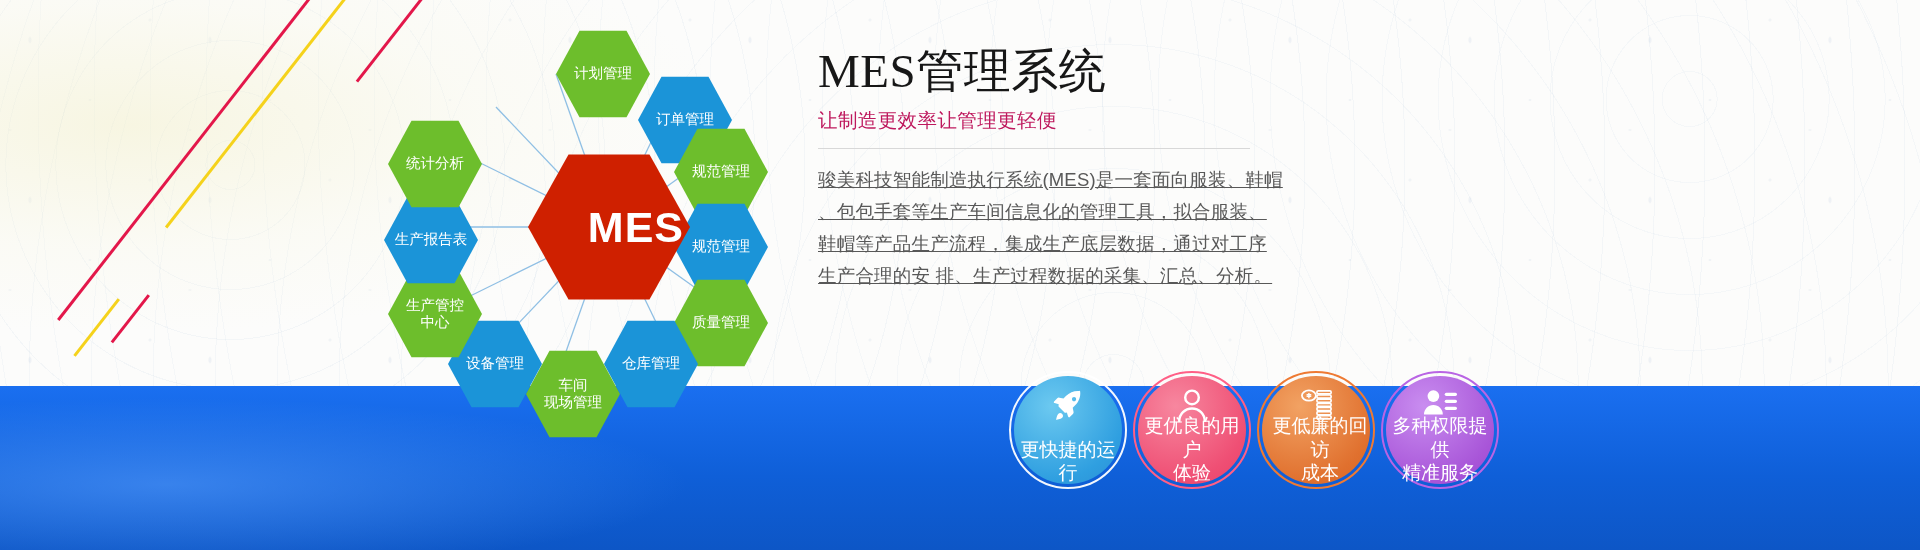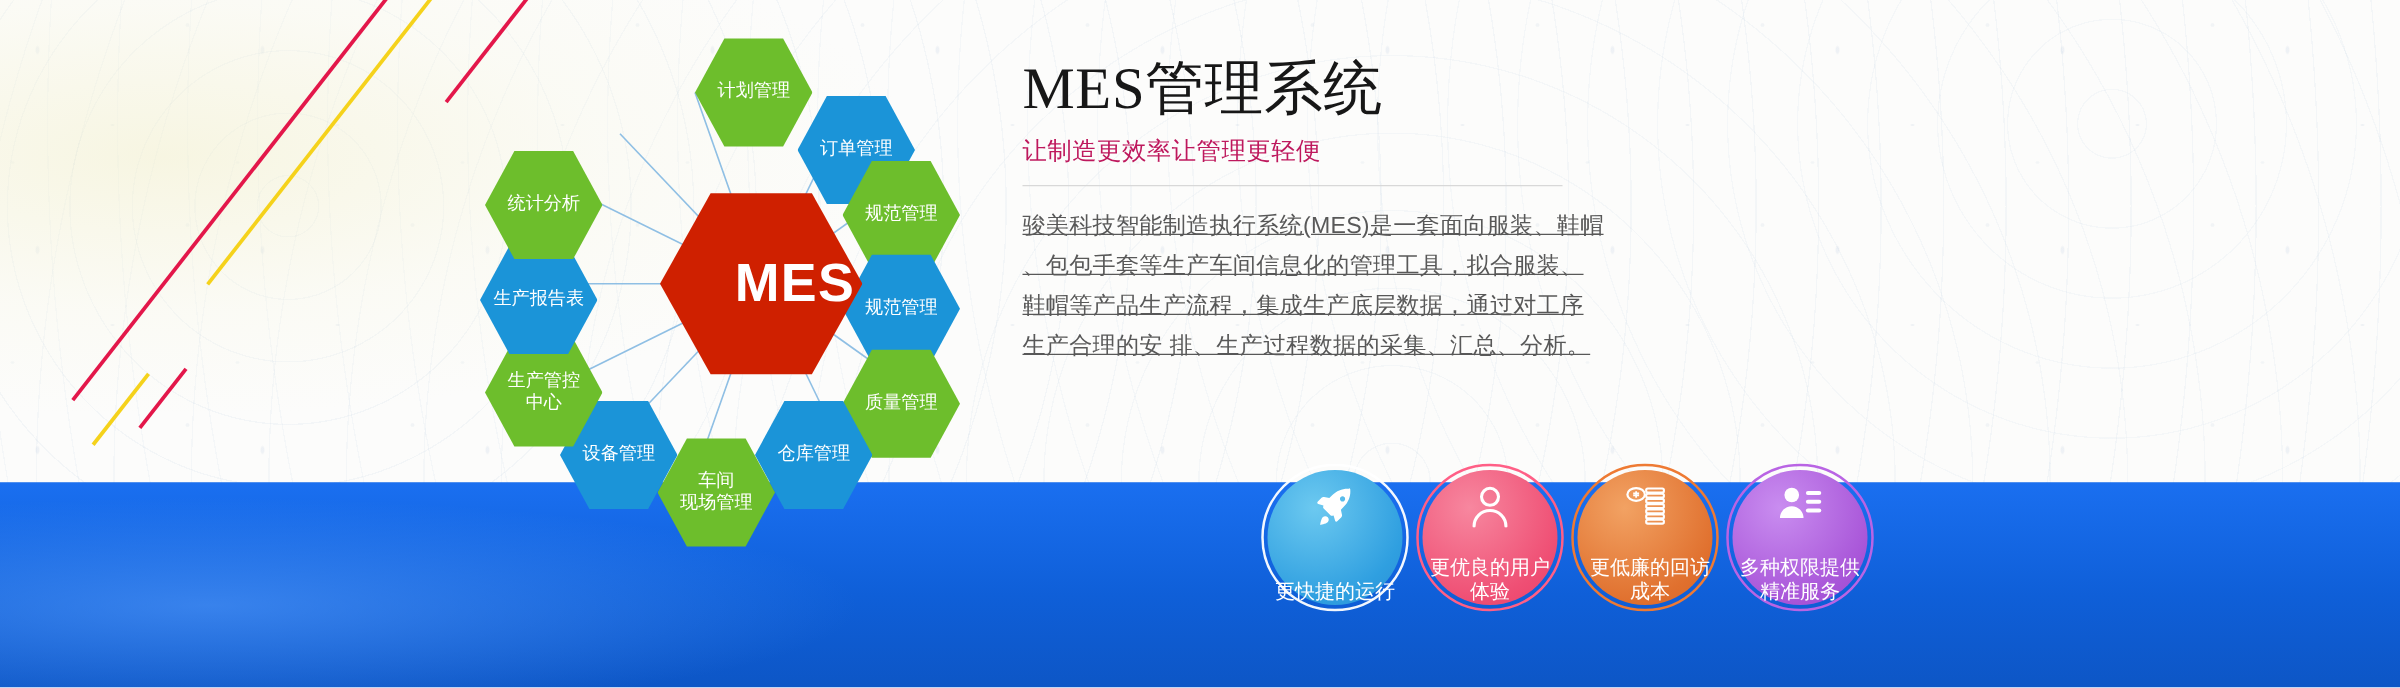--- a/index.html
+++ b/index.html
@@ -56,21 +56,21 @@
          letter-spacing:.5px;line-height:1;}
   .subtitle{margin-top:12px;font-size:19.5px;color:#be185d;letter-spacing:.4px;}
   .rule{margin-top:14px;width:432px;height:1px;background:#d8d8d8;}
   .para{margin-top:15px;width:470px;font-size:18.5px;color:#585858;line-height:1.73;letter-spacing:.2px;text-decoration:underline;}
   .para div{white-space:nowrap;}
 
   
   .circles{position:absolute;left:1014px;top:376px;display:flex;gap:16px;}
   .circ{position:relative;width:108px;height:108px;border-radius:50%;
         display:flex;flex-direction:column;align-items:center;justify-content:flex-end;
-        color:#fff;font-size:16px;line-height:1.22;text-align:center;
+        color:#fff;font-size:19px;line-height:1.22;text-align:center;
         box-sizing:border-box;}
   .circ .ring{position:absolute;inset:-5px;border-radius:50%;border:2px solid rgba(255,255,255,.92);}
   .circ .glyph{position:absolute;top:12px;left:50%;transform:translateX(-50%);width:38px;height:34px;}
   .circ .lbl{position:relative;z-index:2;width:100px;}
   .c1{background:radial-gradient(circle at 35% 28%,#6cc9f0,#2f9fe0 70%,#2b8fd4);}
   .c2{background:radial-gradient(circle at 35% 28%,#f7879f,#ef4f74 70%,#ea3f68);}
   .c3{background:radial-gradient(circle at 35% 28%,#f2a263,#e0702e 72%,#d66526);align-items:flex-end;}
   .c4{background:radial-gradient(circle at 35% 28%,#c98df0,#a855d8 72%,#9d47d2);}
   .c1 .ring{border-color:rgba(255,255,255,.95);}
   .c2 .ring{border-color:#ff5f86;}

